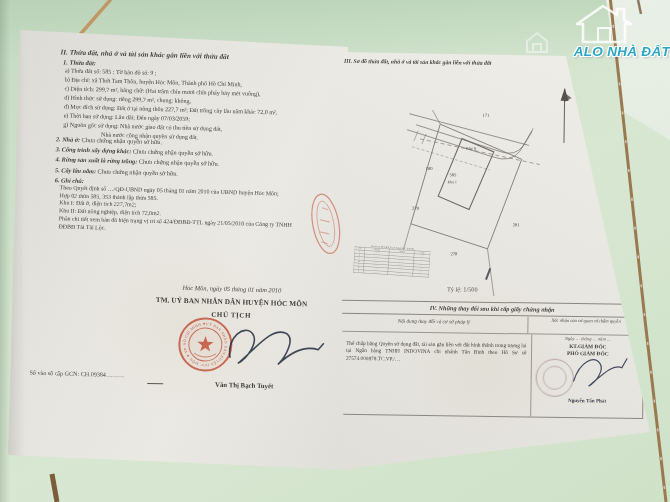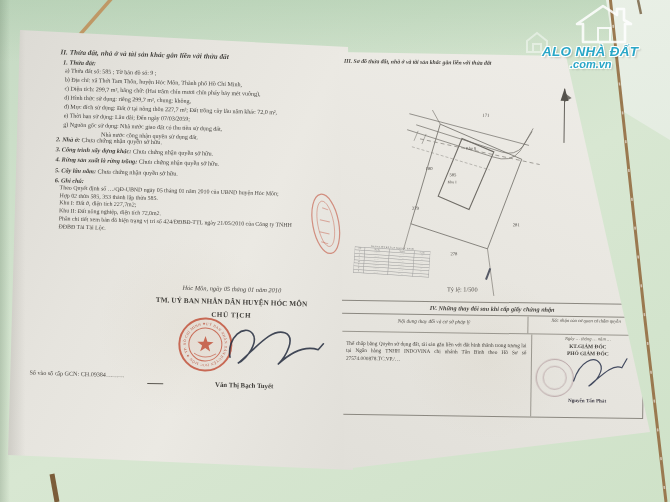--- a/index.html
+++ b/index.html
@@ -73,21 +73,21 @@
   .t4-date{position:absolute;left:0;top:1px;width:100%;text-align:center;font-size:4.6px;font-style:italic;color:#5a574f;}
   .t4-kt{position:absolute;left:0;top:8px;width:100%;text-align:center;font-size:5.4px;font-weight:bold;}
   .t4-pgd{position:absolute;left:0;top:15px;width:100%;text-align:center;font-size:5.4px;font-weight:bold;}
   .t4-name{position:absolute;left:0;top:62px;width:100%;text-align:center;font-size:5.1px;font-weight:bold;color:#3c3a45;}
   .bank-stamp{position:absolute;left:4px;top:24px;width:36px;height:36px;border-radius:50%;
       border:1.4px solid rgba(135,95,105,.5);filter:blur(.4px);}
   .bank-stamp::after{content:"";position:absolute;left:6px;top:6px;right:6px;bottom:6px;
       border-radius:50%;border:1px solid rgba(135,95,105,.4);}
   .sig-right{position:absolute;left:38px;top:14px;}
   
-  .wm{right:0;top:2px;width:128px;text-align:left;font-family:"Liberation Sans","DejaVu Sans",sans-serif;}
+  .wm{right:0;top:2px;width:128px;text-align:right;font-family:"Liberation Sans","DejaVu Sans",sans-serif;}
   .wm-house{margin:0 auto;display:block;opacity:.85;}
   .wm-brand{font-size:13.5px;font-weight:bold;font-style:italic;letter-spacing:.3px;color:#2aa7c7;
       text-shadow:-1px -1px 0 #fff,1px -1px 0 #fff,-1px 1px 0 #fff,1px 1px 0 #fff,2px 2px 2px rgba(0,0,0,.18);}
   .wm-domain{font-size:11px;font-weight:bold;font-style:italic;color:#2aa7c7;margin-top:-1px;padding-left:28px;
       text-shadow:-1px -1px 0 #fff,1px -1px 0 #fff,-1px 1px 0 #fff,1px 1px 0 #fff,2px 2px 2px rgba(0,0,0,.18);}
   .wm-mini{left:524px;top:30px;opacity:.45;}
 </style>
 </head>
 <body>
 
@@ -299,16 +299,15 @@
 
   <svg class="abs wm-mini" width="26" height="24" viewBox="0 0 26 24">
     <path d="M 3,22 L 3,11 L 13,3 L 23,11 L 23,22 Z M 9,22 L 9,14 L 17,14 L 17,22" fill="none" stroke="#fff" stroke-width="2"></path>
   </svg>
   <div class="abs wm">
     <svg class="wm-house" width="66" height="42" viewBox="0 0 66 42">
       <path d="M 10,40 L 10,22 L 4,22 L 30,4 L 44,13 L 44,7 L 51,7 L 51,18 L 58,22 L 52,22 L 52,40 Z" fill="none" stroke="#ffffff" stroke-width="2.6" stroke-linejoin="round"></path>
       <rect x="25" y="26" width="12" height="14" fill="none" stroke="#ffffff" stroke-width="2"></rect>
     </svg>
     <div class="wm-brand">ALO NHÀ ĐẤT</div>
-    <div class="wm-domain">.com.vn</div>
   </div>
 
 </div>
 
 </body></html>

